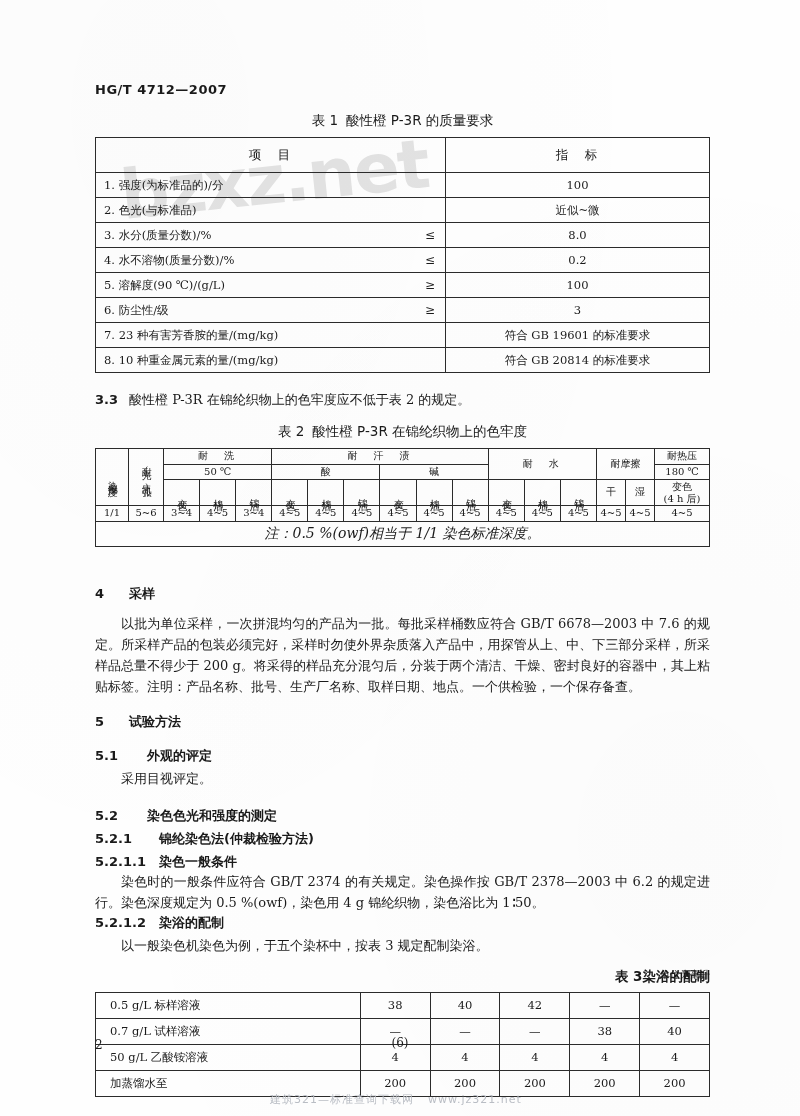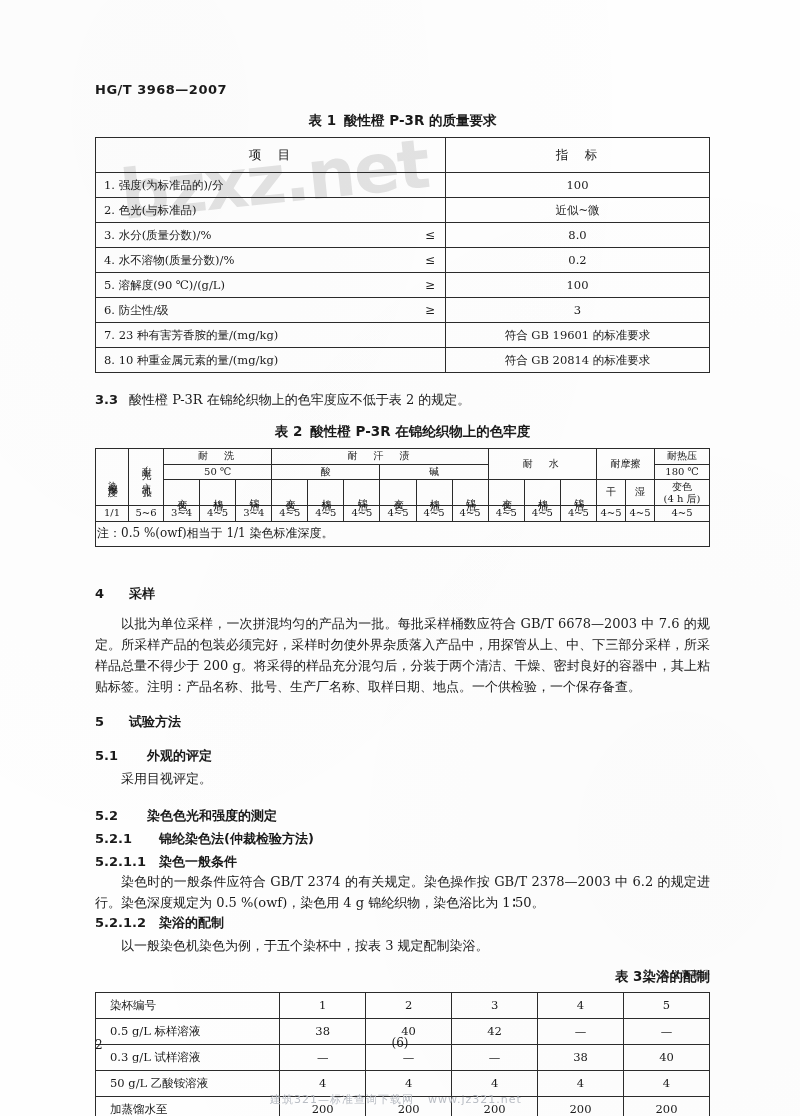--- a/index.html
+++ b/index.html
@@ -55,21 +55,21 @@
     position: absolute;
     left: 95px;
     top: 82px;
     font-family: "DejaVu Sans", "Liberation Sans", sans-serif;
     font-weight: bold;
     font-size: 13px;
     letter-spacing: 0.5px;
   }
   .tbl-caption {
     text-align: center;
-    font-weight: bold;
+    font-weight: normal;
     font-size: 13.5px;
     font-family: "DejaVu Sans", "Liberation Sans", sans-serif;
     margin: 0 0 7px 0;
   }
   .tbl-caption .sp { display:inline-block; width:8px; }
 
   table {
     border-collapse: collapse;
     width: 100%;
     font-size: 11.5px;
@@ -106,24 +106,25 @@
   .vtext {
     writing-mode: vertical-rl;
     text-orientation: upright;
     letter-spacing: 2px;
     margin: 0 auto;
     line-height: 1.05;
     font-size: 10px;
     white-space: nowrap;
   }
   .note-row td {
-    text-align: left;
+    text-align: center;
     padding-left: 26px;
     height: 22px;
-    font-size: 12px;
+    font-size: 14px;
+    font-style: italic;
   }
   .stack { line-height: 1.15; }
   .spaced { letter-spacing: 3px; }
 
   
   #table3 { font-size: 11.5px; }
   #table3 td { height: 21px; }
   #table3 .lbl { text-align: left; padding-left: 14px; }
 
   .body-txt {
@@ -188,21 +189,21 @@
   .site-footer .gap { display:inline-block; width:14px; }
 </style>
 </head>
 <body>
 
 <div class="page">
   <div class="paper-tint"></div>
 
   <div class="watermark">bzxz.net</div>
 
-  <div class="hdr">HG/T 3968—2007</div>
+  <div class="hdr">HG/T 4712—2007</div>
 
   <div class="content" style="top:112px; position:absolute;">
 
     <div class="tbl-caption">
       <span>表 1</span><span class="sp"></span><span>酸性橙 P-3R 的质量要求</span>
     </div>
 
     <table id="table1">
       <tbody>
         <tr>
@@ -387,37 +388,29 @@
     <div class="unit-line" style="margin-top:12px; height:20px;">
       <div class="cap-center-abs">
         <span>表 3</span><span class="sp"></span><span>染浴的配制</span>
       </div>
       <div class="unit-right">单位为毫升</div>
     </div>
 
     <table id="table3" style="margin-top:4px;">
       <tbody>
         <tr>
-          <td class="lbl" style="width:30%;">染杯编号</td>
-          <td>1</td>
-          <td>2</td>
-          <td>3</td>
-          <td>4</td>
-          <td>5</td>
-        </tr>
-        <tr>
           <td class="lbl">0.5 g/L 标样溶液</td>
           <td>38</td>
           <td>40</td>
           <td>42</td>
           <td>—</td>
           <td>—</td>
         </tr>
         <tr>
-          <td class="lbl">0.3 g/L 试样溶液</td>
+          <td class="lbl">0.7 g/L 试样溶液</td>
           <td>—</td>
           <td>—</td>
           <td>—</td>
           <td>38</td>
           <td>40</td>
         </tr>
         <tr>
           <td class="lbl">50 g/L 乙酸铵溶液</td>
           <td>4</td>
           <td>4</td>

